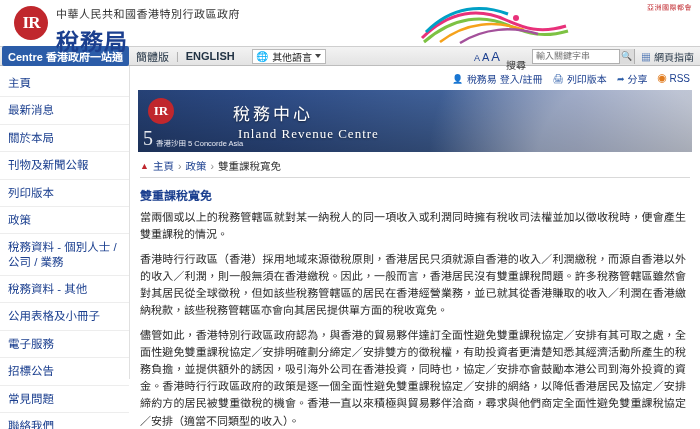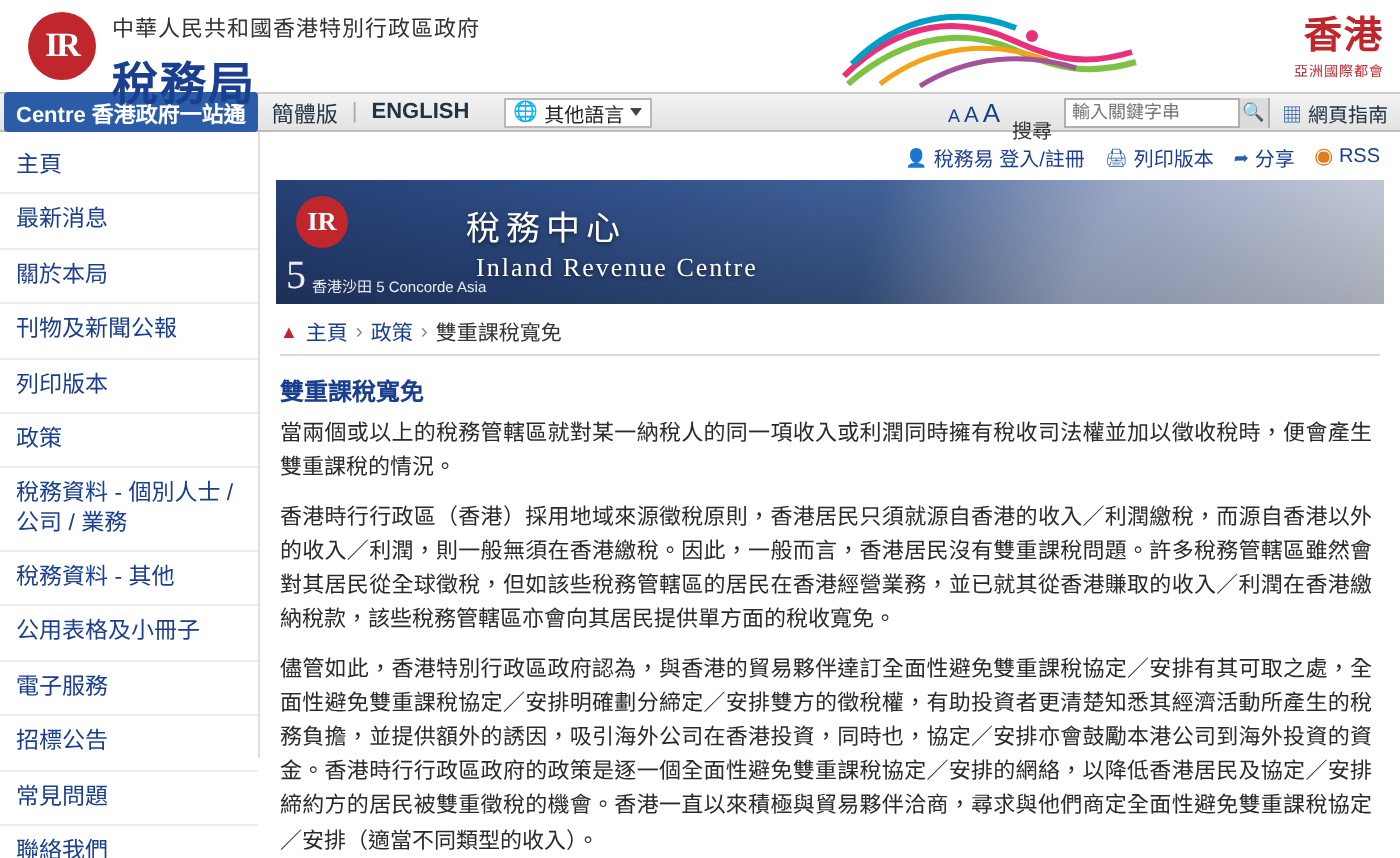--- a/index.html
+++ b/index.html
@@ -148,21 +148,20 @@
     </div>
     <svg class="flourish" viewBox="0 0 150 40">
       <path d="M2,34 C30,6 60,4 86,16 C104,24 120,30 146,22" stroke="#e8317a" stroke-width="3" fill="none"></path>
       <path d="M4,38 C34,12 64,10 90,22 C108,30 124,34 148,27" stroke="#7dc243" stroke-width="3" fill="none"></path>
       <path d="M6,28 C32,2 62,0 88,10" stroke="#00a0c6" stroke-width="3" fill="none"></path>
       <path d="M20,38 C46,18 76,16 104,26" stroke="#f5a21b" stroke-width="2.5" fill="none"></path>
       <path d="M40,39 C64,24 92,22 118,30" stroke="#a4519b" stroke-width="2.5" fill="none"></path>
       <circle cx="96" cy="14" r="3" fill="#e8317a"></circle>
     </svg>
     <div class="brand-right">
-      <div class="hk">香港</div>
       <div class="hk-sub">亞洲國際都會</div>
     </div>
   </div>
 
   <div class="navbar">
     <span class="govhk">Centre 香港政府一站通</span>
     <a class="nav-link" href="#">簡體版</a>
     <span class="nav-sep">|</span>
     <a class="nav-link en" href="#">ENGLISH</a>
     <div class="nav-dd">

